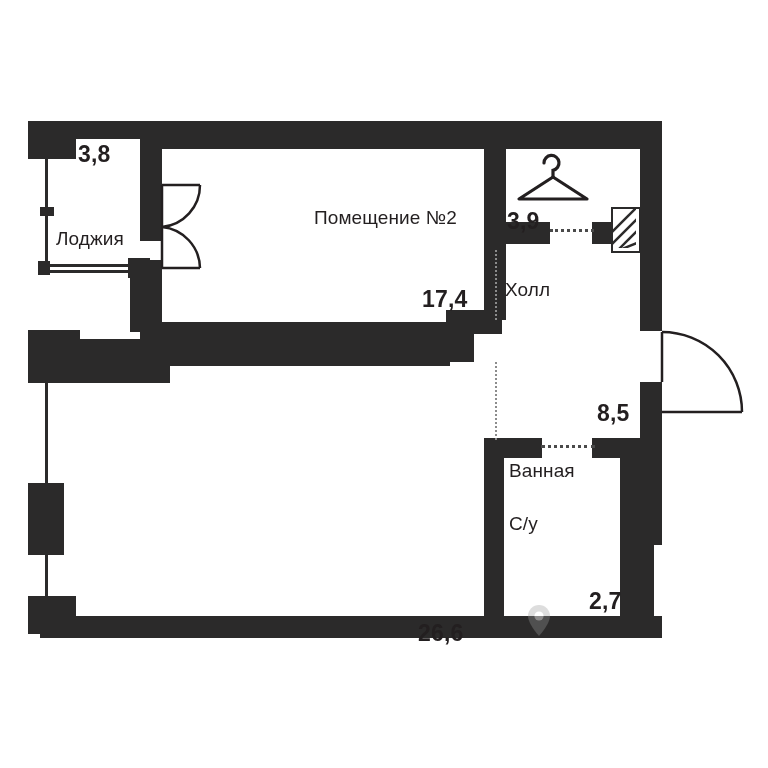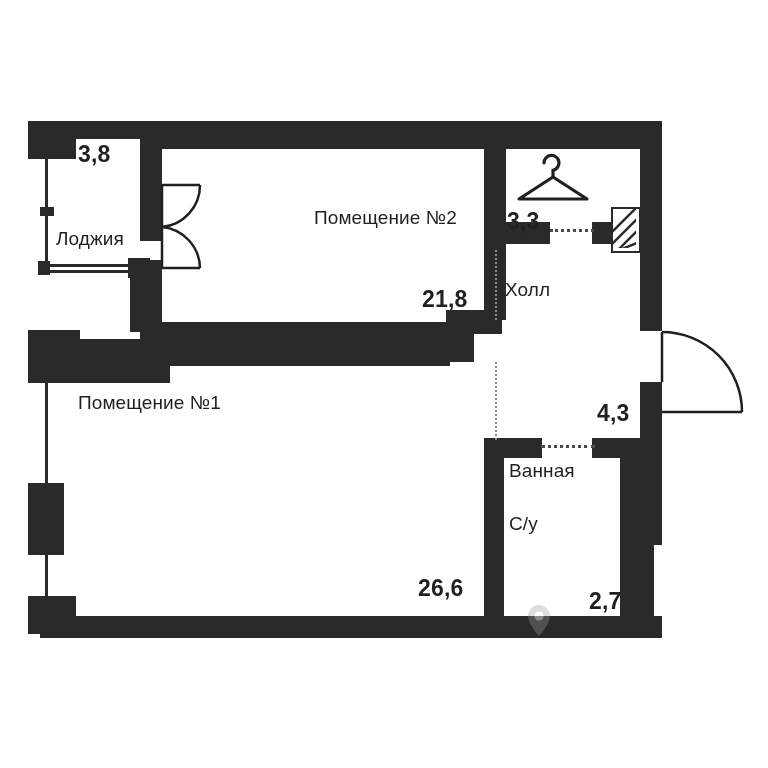--- a/index.html
+++ b/index.html
@@ -116,27 +116,26 @@
     <g class="wm">
       <path d="M539,605 a11,11 0 0 1 11,11 c0,8 -11,20 -11,20 c0,0 -11,-12 -11,-20 a11,11 0 0 1 11,-11 Z" fill="#9a9a9a" opacity="0.75"></path>
       <circle cx="539" cy="616" r="4.6" fill="#ffffff"></circle>
     </g>
   </svg>
 
   <div class="lbl area" style="left:78px;  top:141px;">3,8</div>
   <div class="lbl name" style="left:56px;  top:228px;">Лоджия</div>
 
   <div class="lbl name" style="left:314px; top:175px;margin-top:32px;">Помещение №2</div>
-  <div class="lbl area" style="left:422px; top:286px;">21,8</div>
+  <div class="lbl area" style="left:422px; top:286px;">17,4</div>
 
-  <div class="lbl area" style="left:507px; top:208px;">3,3</div>
+  <div class="lbl area" style="left:507px; top:208px;">3,9</div>
 
   <div class="lbl name" style="left:505px; top:279px;">Холл</div>
-  <div class="lbl area" style="left:597px; top:400px;">4,3</div>
+  <div class="lbl area" style="left:597px; top:400px;">8,5</div>
 
-  <div class="lbl name" style="left:78px;  top:392px;">Помещение №1</div>
-  <div class="lbl area" style="left:418px; top:575px;">26,6</div>
+  <div class="lbl area" style="left:418px; top:620px;">26,6</div>
 
   <div class="lbl name" style="left:509px; top:460px;">Ванная</div>
   <div class="lbl name" style="left:509px; top:513px;">С/у</div>
   <div class="lbl area" style="left:589px; top:588px;">2,7</div>
 
 </div>
 
 </body></html>

